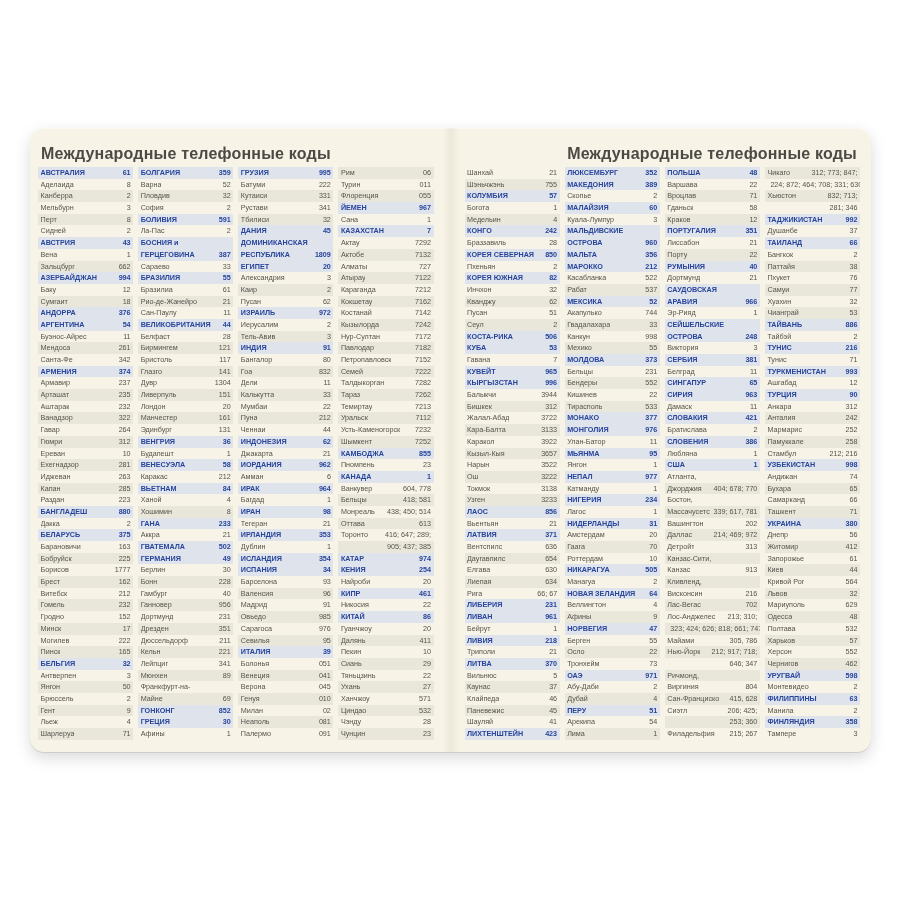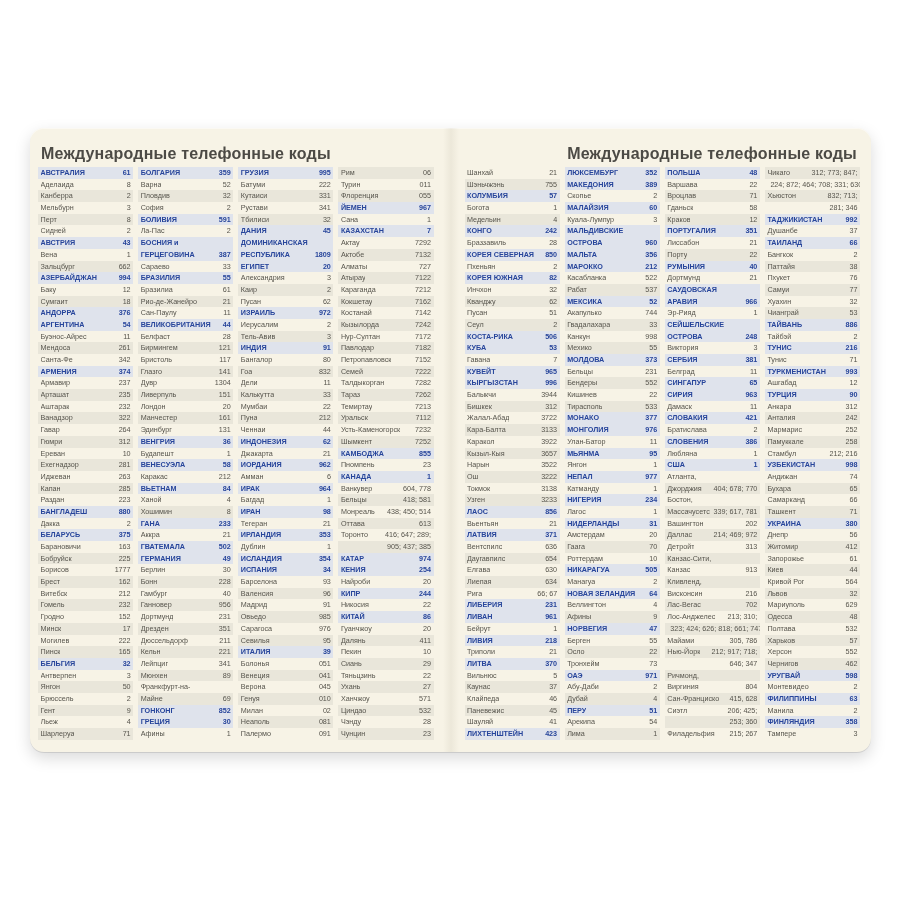--- a/index.html
+++ b/index.html
@@ -773,21 +773,21 @@
           <div class="row hd">
             <span class="lbl">КЕНИЯ</span>
             <span class="val">254</span>
           </div>
           <div class="row ct">
             <span class="lbl">Найроби</span>
             <span class="val">20</span>
           </div>
           <div class="row hd">
             <span class="lbl">КИПР</span>
-            <span class="val">244</span>
+            <span class="val">461</span>
           </div>
           <div class="row ct">
             <span class="lbl">Никосия</span>
             <span class="val">22</span>
           </div>
           <div class="row hd">
             <span class="lbl">КИТАЙ</span>
             <span class="val">86</span>
           </div>
           <div class="row ct">

